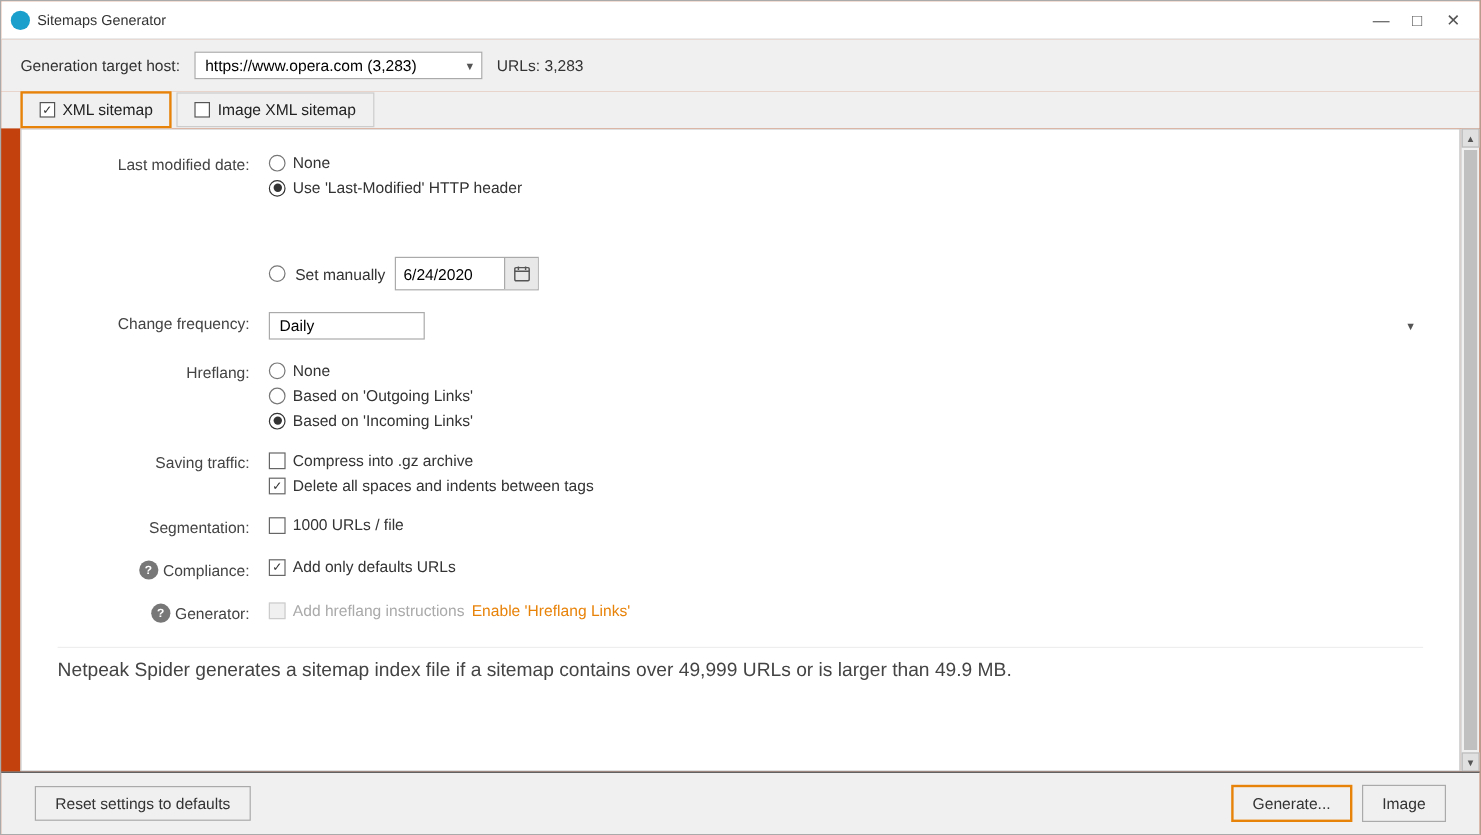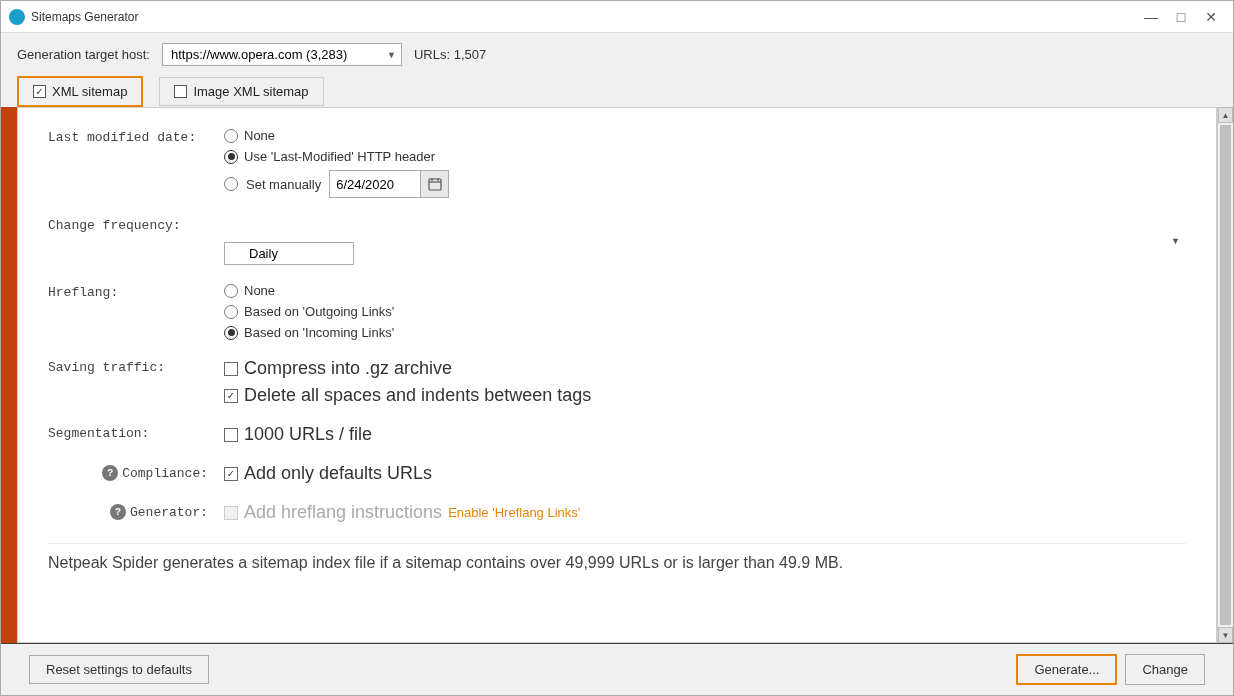--- a/index.html
+++ b/index.html
@@ -125,21 +125,21 @@
 
     .tab {
       padding: 6px 14px;
       border: 1px solid #ccc;
       background: #f0f0f0;
       cursor: pointer;
       font-size: 13px;
       display: flex;
       align-items: center;
       gap: 6px;
-      margin-right: 16px;
+      margin-right: 4px;
     }
 
     .tab.active {
       border: 2px solid #e8830a;
       background: #f0f0f0;
     }
 
     .tab-checkbox {
       width: 13px;
       height: 13px;
@@ -209,25 +209,25 @@
     
     .form-row {
       display: flex;
       align-items: flex-start;
       margin-bottom: 18px;
       gap: 16px;
     }
 
     .form-label {
       width: 160px;
+      text-align: right;
       padding-top: 2px;
       color: #444;
       font-size: 13px;
       flex-shrink: 0;
-      font-family: Liberation Mono, monospace;
     }
 
     .form-controls {
       display: flex;
       flex-direction: column;
       gap: 6px;
       flex: 1;
     }
 
     .radio-row {
@@ -263,20 +263,21 @@
 
     .radio-label {
       font-size: 13px;
       color: #333;
     }
 
     .date-row {
       display: flex;
       align-items: center;
       gap: 8px;
+      margin-top: 44px;
     }
 
     .date-input-wrapper {
       display: flex;
       align-items: center;
       border: 1px solid #aaa;
       background: #fff;
     }
 
     .date-input {
@@ -297,28 +298,27 @@
       cursor: pointer;
       display: flex;
       align-items: center;
       justify-content: center;
       font-size: 13px;
       color: #555;
     }
 
     
     .freq-select {
-      padding: 3px 24px 3px 24px;
+      padding: 3px 24px 3px 8px;
       border: 1px solid #aaa;
       background: #fff;
       font-size: 13px;
       width: 130px;
       appearance: none;
       cursor: pointer;
-      margin-top: 26px;
     }
 
     
     .checkbox-wrapper {
       display: flex;
       align-items: center;
       gap: 6px;
     }
 
     .checkbox-box {
@@ -338,21 +338,21 @@
       font-size: 10px;
       color: #333;
     }
 
     .checkbox-box.disabled {
       background: #f0f0f0;
       border-color: #ccc;
     }
 
     .checkbox-label {
-      font-size: 18px;
+      font-size: 13px;
       color: #333;
     }
 
     .checkbox-label.disabled {
       color: #aaa;
     }
 
     
     .help-icon {
       width: 16px;
@@ -440,21 +440,21 @@
     </div>
   </div>
 
   <div class="host-bar">
     <span class="host-label">Generation target host:</span>
     <div class="select-wrapper">
       <select class="host-select">
         <option>https://www.opera.com (3,283)</option>
       </select>
     </div>
-    <span class="url-count">URLs: 1,507</span>
+    <span class="url-count">URLs: 3,283</span>
   </div>
 
   <div class="tabs-bar">
     <div class="tab active">
       <div class="tab-checkbox checked"></div>
       <span>XML sitemap</span>
     </div>
     <div class="tab">
       <div class="tab-checkbox"></div>
       <span>Image XML sitemap</span>
@@ -591,17 +591,17 @@
       <div class="scrollbar-btn">▲</div>
       <div class="scrollbar-thumb"></div>
       <div class="scrollbar-btn">▼</div>
     </div>
   </div>
 
   <div class="bottom-bar">
     <button class="btn">Reset settings to defaults</button>
     <div class="bottom-right-btns">
       <button class="btn btn-primary">Generate...</button>
-      <button class="btn">Change</button>
+      <button class="btn">Image</button>
     </div>
   </div>
 
 </div>
 
 </body></html>

